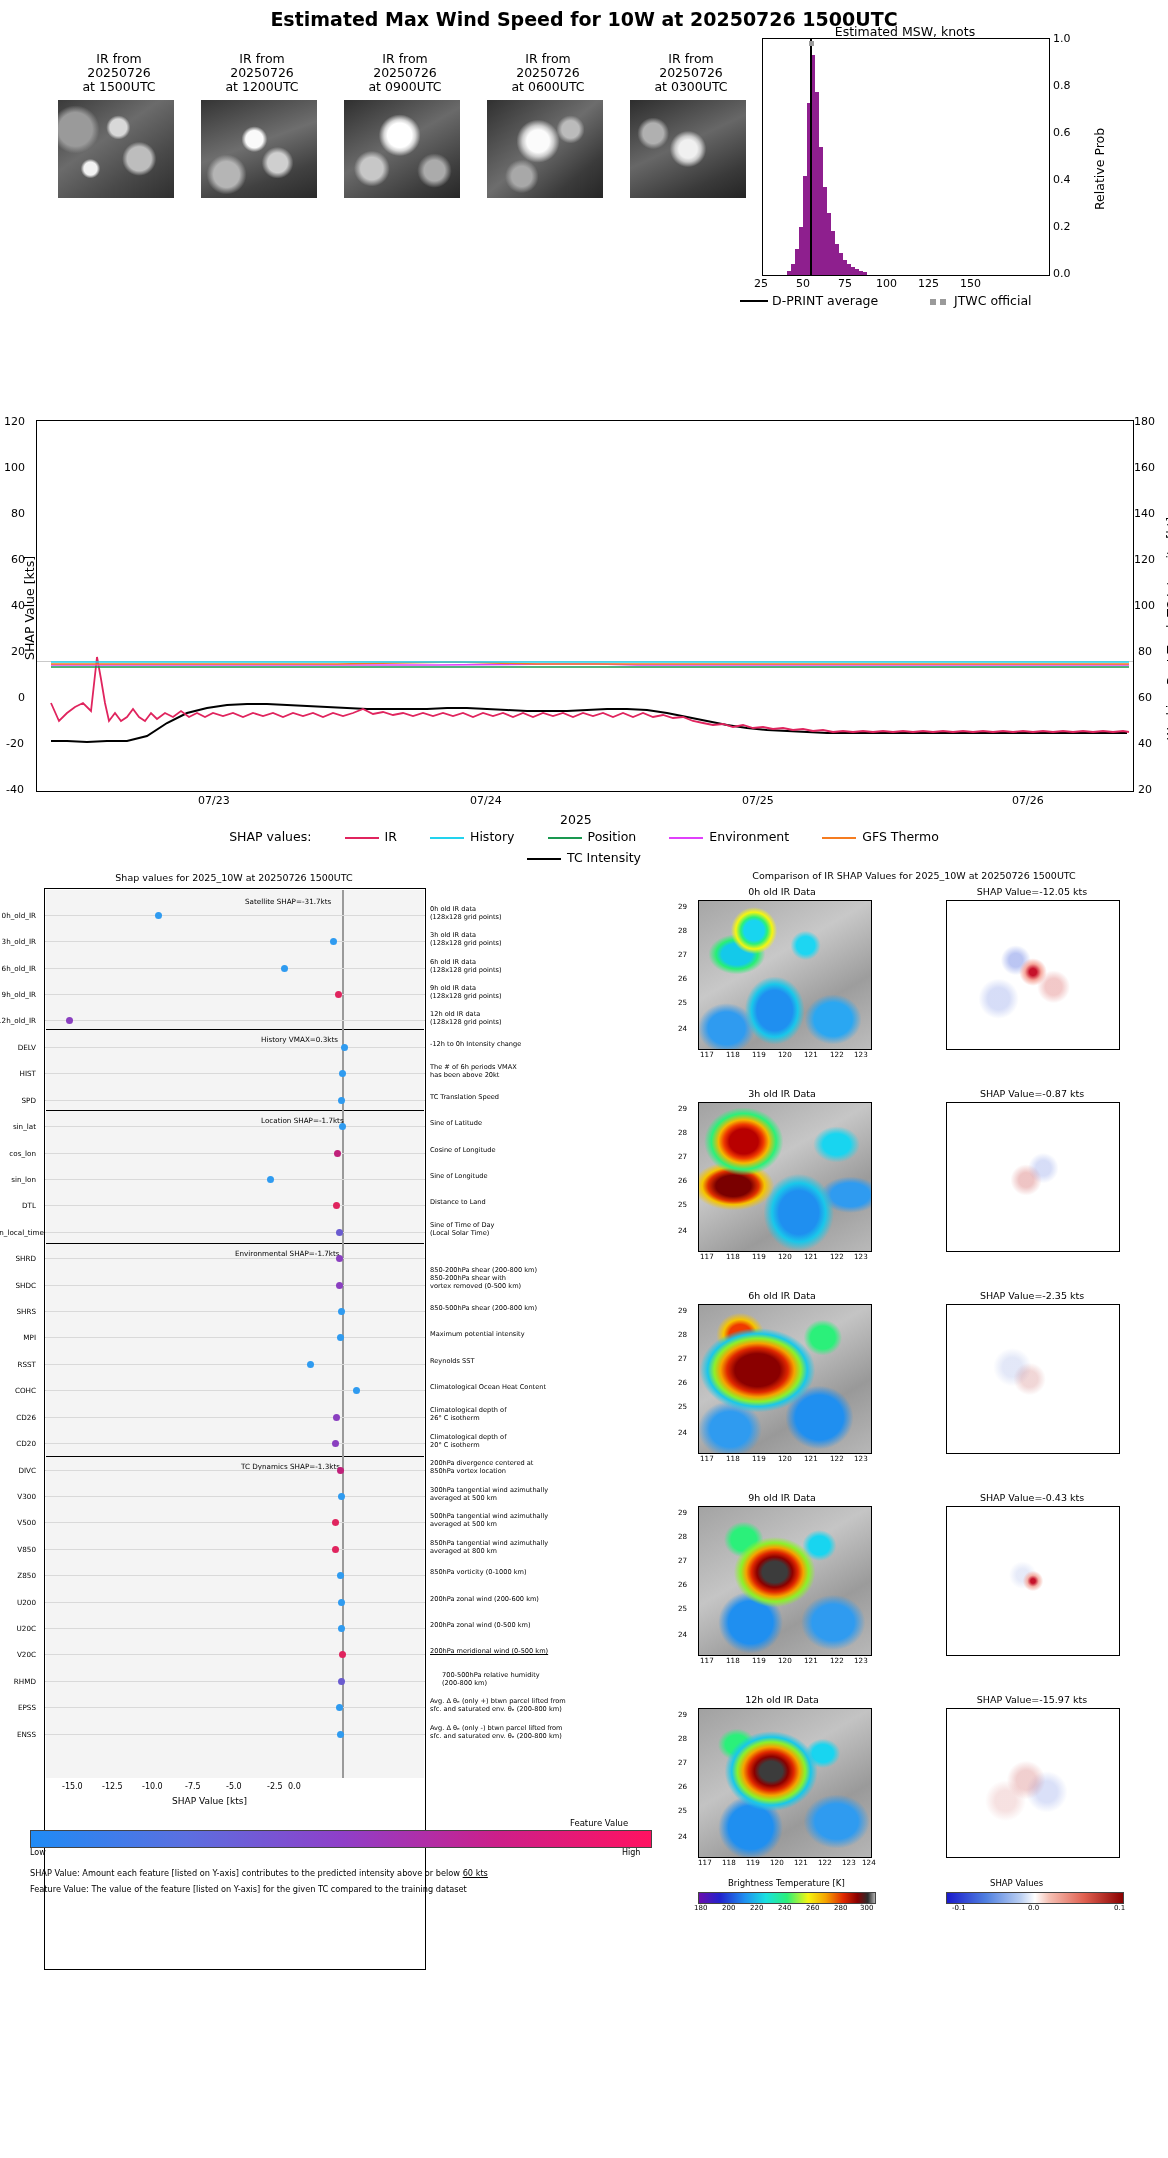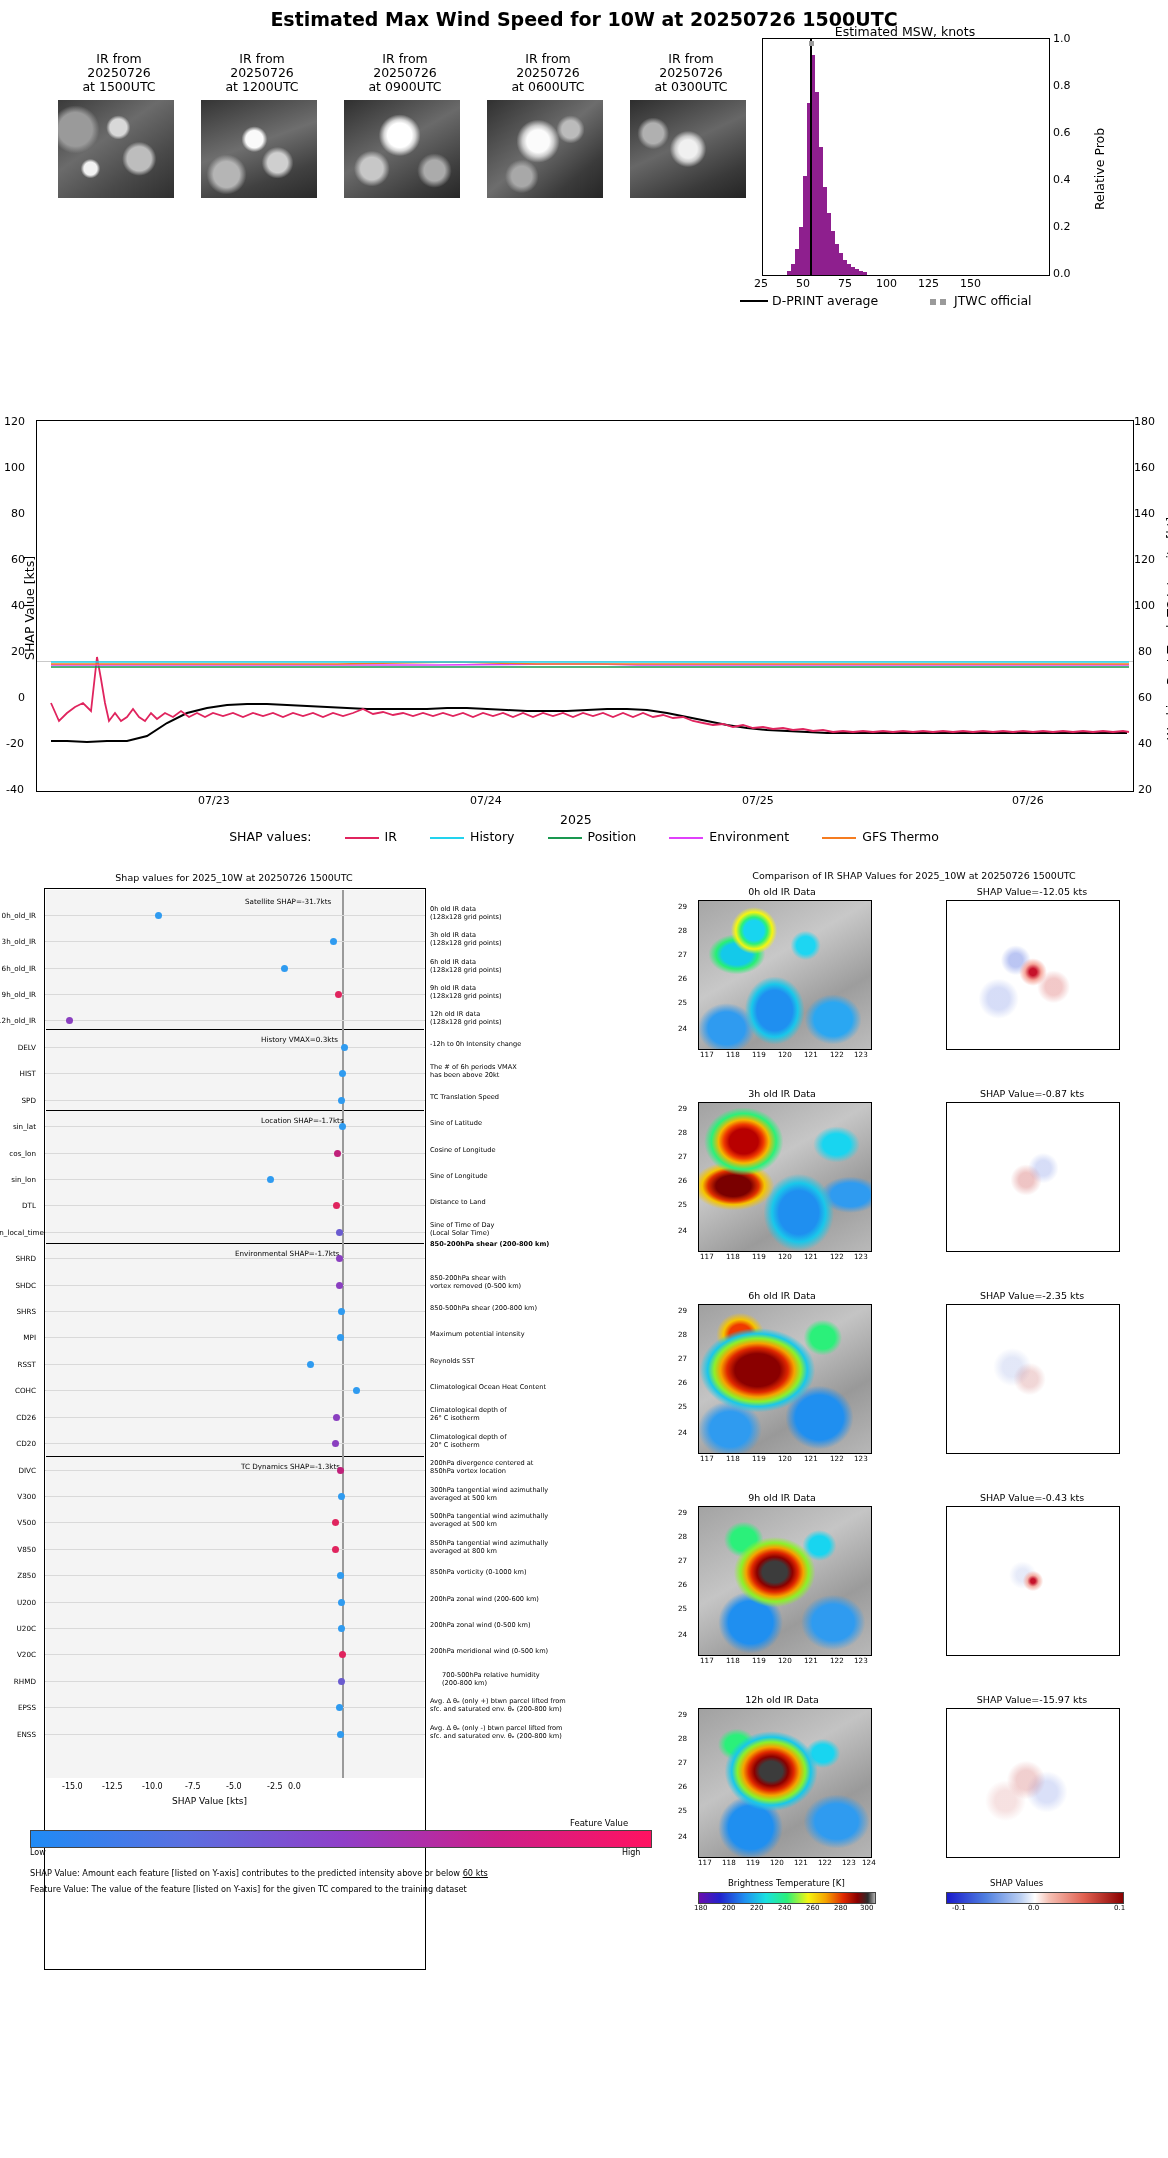--- a/index.html
+++ b/index.html
@@ -240,20 +240,23 @@
   <div class="abs" style="left:560px;top:812px;font-size:12.5px;">2025</div>
 
   <div class="abs" style="left:0;top:826px;width:1168px;">
     <div class="ctr" style="width:1168px;">
       <span class="legend-item">SHAP values:</span>
       <span class="legend-item"><span class="legend-line" style="border-top-color:#e0245e;"></span><span>IR</span></span>
       <span class="legend-item"><span class="legend-line" style="border-top-color:#22d3ee;"></span><span>History</span></span>
       <span class="legend-item"><span class="legend-line" style="border-top-color:#1a9850;"></span><span>Position</span></span>
       <span class="legend-item"><span class="legend-line" style="border-top-color:#e040fb;"></span><span>Environment</span></span>
       <span class="legend-item"><span class="legend-line" style="border-top-color:#f57c20;"></span><span>GFS Thermo</span></span>
+    </div>
+    <div class="ctr" style="width:1168px;margin-top:2px;">
+      <span class="legend-item"><span class="legend-line" style="border-top-color:#000;"></span><span>TC Intensity</span></span>
     </div>
   </div>
 
   <div class="abs" style="left:44px;top:872px;width:380px;text-align:center;font-size:9.5px;">Shap values for 2025_10W at 20250726 1500UTC</div>
   <div class="abs" id="shap-dot-panel">
 
     <div class="grp-band" style="top:1px;height:139px;"></div>
     <div class="grp-band" style="top:140px;height:81px;"></div>
     <div class="grp-band" style="top:221px;height:133px;"></div>
     <div class="grp-band" style="top:354px;height:213px;"></div>
@@ -393,21 +396,21 @@
     <div class="shap-desc" style="top:152px;white-space:pre-line;">-12h to 0h Intensity change</div>
     <div class="shap-desc" style="top:175px;white-space:pre-line;">The # of 6h periods VMAX
 has been above 20kt</div>
     <div class="shap-desc" style="top:205px;white-space:pre-line;">TC Translation Speed</div>
     <div class="shap-desc" style="top:231px;white-space:pre-line;">Sine of Latitude</div>
     <div class="shap-desc" style="top:258px;white-space:pre-line;">Cosine of Longitude</div>
     <div class="shap-desc" style="top:284px;white-space:pre-line;">Sine of Longitude</div>
     <div class="shap-desc" style="top:310px;white-space:pre-line;">Distance to Land</div>
     <div class="shap-desc" style="top:333px;white-space:pre-line;">Sine of Time of Day
 (Local Solar Time)</div>
-    <div class="shap-desc" style="top:352px;white-space:pre-line;font-weight:bold;">850-200hPa shear (200-800 km)</div>
+    <div class="shap-desc" style="top:378px;white-space:pre-line;">850-200hPa shear (200-800 km)</div>
     <div class="shap-desc" style="top:386px;white-space:pre-line;">850-200hPa shear with
 vortex removed (0-500 km)</div>
     <div class="shap-desc" style="top:416px;white-space:pre-line;">850-500hPa shear (200-800 km)</div>
     <div class="shap-desc" style="top:442px;white-space:pre-line;">Maximum potential intensity</div>
     <div class="shap-desc" style="top:469px;white-space:pre-line;">Reynolds SST</div>
     <div class="shap-desc" style="top:495px;white-space:pre-line;">Climatological Ocean Heat Content</div>
     <div class="shap-desc" style="top:518px;white-space:pre-line;">Climatological depth of
 26° C isotherm</div>
     <div class="shap-desc" style="top:545px;white-space:pre-line;">Climatological depth of
 20° C isotherm</div>
@@ -415,21 +418,21 @@
 850hPa vortex location</div>
     <div class="shap-desc" style="top:598px;white-space:pre-line;">300hPa tangential wind azimuthally
 averaged at 500 km</div>
     <div class="shap-desc" style="top:624px;white-space:pre-line;">500hPa tangential wind azimuthally
 averaged at 500 km</div>
     <div class="shap-desc" style="top:651px;white-space:pre-line;">850hPa tangential wind azimuthally
 averaged at 800 km</div>
     <div class="shap-desc" style="top:680px;white-space:pre-line;">850hPa vorticity (0-1000 km)</div>
     <div class="shap-desc" style="top:707px;white-space:pre-line;">200hPa zonal wind (200-600 km)</div>
     <div class="shap-desc" style="top:733px;white-space:pre-line;">200hPa zonal wind (0-500 km)</div>
-    <div class="shap-desc" style="top:759px;white-space:pre-line;">200hPa meridional wind (0-500 km)</div>
+    <div class="shap-desc" style="top:759px;white-space:pre-line;text-decoration:underline;">200hPa meridional wind (0-500 km)</div>
     <div class="shap-desc" style="top:783px;white-space:pre-line;margin-left:12px;">700-500hPa relative humidity
 (200-800 km)</div>
     <div class="shap-desc" style="top:809px;white-space:pre-line;">Avg. Δ θₑ (only +) btwn parcel lifted from
 sfc. and saturated env. θₑ (200-800 km)</div>
     <div class="shap-desc" style="top:836px;white-space:pre-line;">Avg. Δ θₑ (only -) btwn parcel lifted from
 sfc. and saturated env. θₑ (200-800 km)</div>
   </div>
 
   <div class="abs">
     <div class="tick-lbl" style="left:62px;top:1782px;font-size:8px;">-15.0</div>

